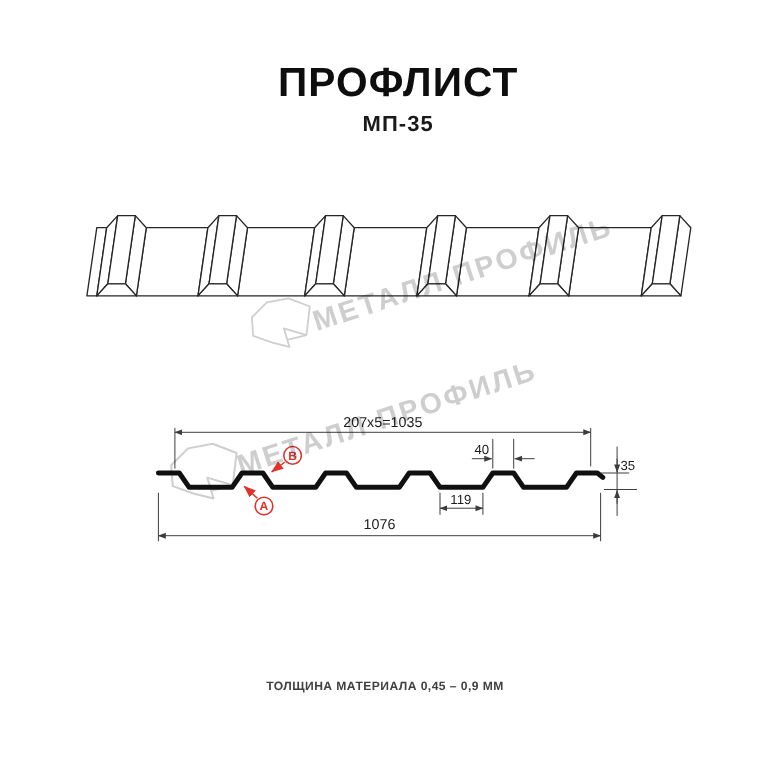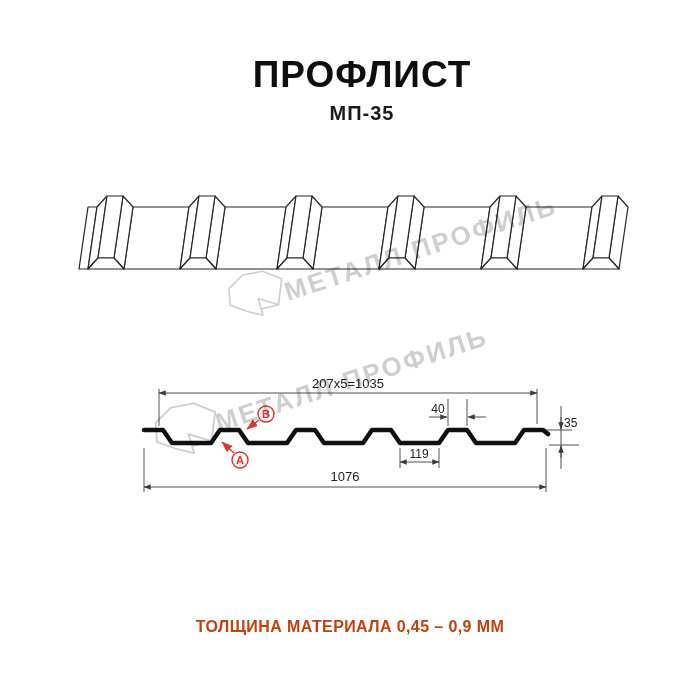--- a/index.html
+++ b/index.html
@@ -2,21 +2,21 @@
 <html><head>
 <meta charset="utf-8">
 <style>
   html,body{margin:0;padding:0;background:#fff;}
   .page{position:relative;width:700px;height:700px;background:#ffffff;overflow:hidden;
         font-family:"Liberation Sans", sans-serif;color:#111;}
   .hdr{position:absolute;left:12px;top:54px;width:700px;text-align:center;}
   .hdr h1{margin:0;font-size:37px;font-weight:800;letter-spacing:1px;color:#0e0e0e;}
   .hdr h2{margin:6px 0 0 0;font-size:20px;font-weight:700;letter-spacing:1px;color:#1a1a1a;}
   .ftr{position:absolute;left:0;top:618px;width:700px;text-align:center;
-       font-size:16px;font-weight:700;letter-spacing:.4px;color:#c2410c;}
+       font-size:11px;font-weight:700;letter-spacing:.4px;color:#404040;}
   svg{position:absolute;left:0;top:0;}
   .face{fill:#ffffff;stroke:#262626;stroke-width:1.2px;stroke-linejoin:round;}
   .profile{fill:none;stroke:#101010;stroke-width:4.5px;stroke-linejoin:round;stroke-linecap:round;}
   .dim{stroke:#3c3c3c;stroke-width:0.9px;fill:none;}
   .dimtxt{fill:#1d1d1d;font-size:13px;font-family:"Liberation Sans",sans-serif;}
   .dimtxt.small{font-size:12px;}
   .red{stroke:#e3312b;fill:none;stroke-width:1.4px;}
   .redtxt{fill:#e3312b;font-size:11px;font-weight:bold;text-anchor:middle;
           font-family:"Liberation Sans",sans-serif;}
   .wm{mix-blend-mode:multiply;opacity:.9;}

